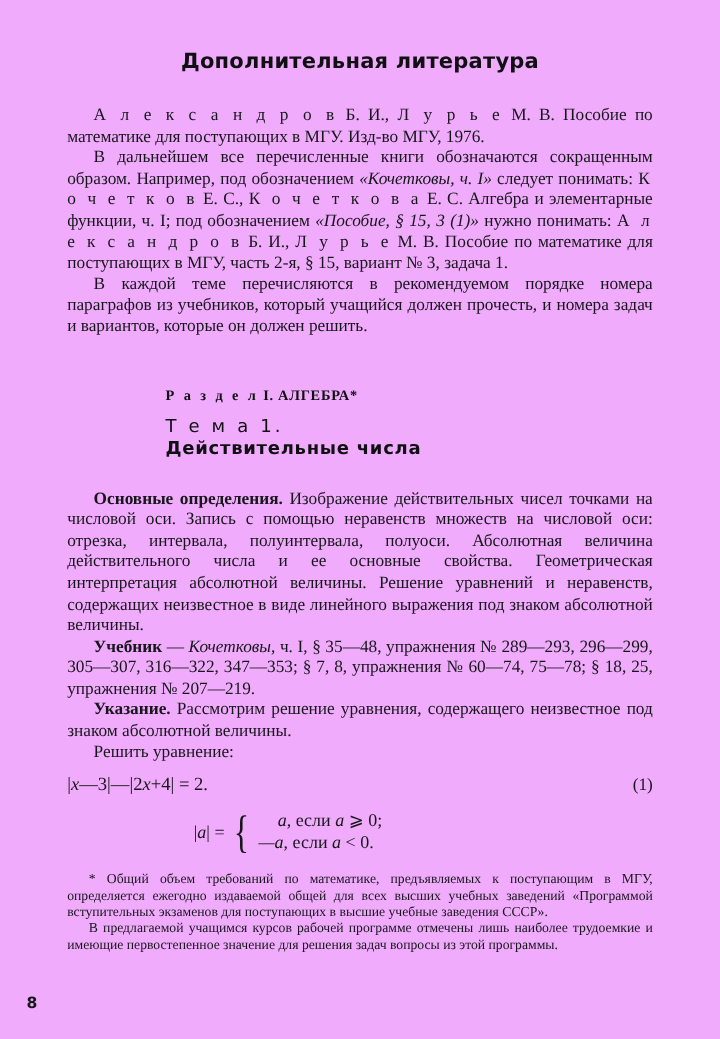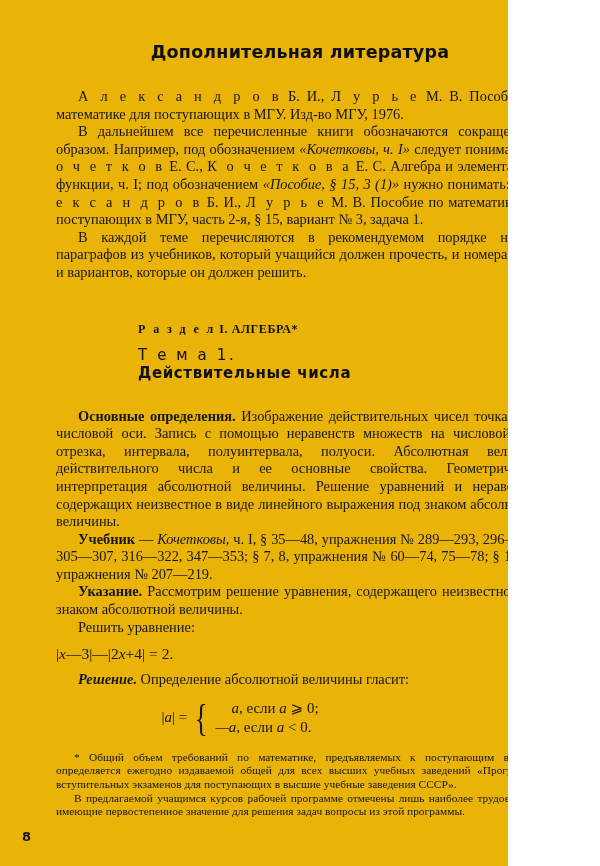--- a/index.html
+++ b/index.html
@@ -2,23 +2,23 @@
 <html><head>
 <meta charset="utf-8">
 <style>
   html, body {
     margin: 0;
     padding: 0;
     background: #ffffff;
   }
   .page {
     position: relative;
-    width: 508px;
+    width: 600px;
     height: 866px;
-    background: #eab308;
+    background: #f0abfc;
     overflow: hidden;
     font-family: "Liberation Serif", "DejaVu Serif", serif;
     color: #17161a;
   }
   .content {
     position: absolute;
     left: 56px;
     top: 0;
     width: 488px;
   }
@@ -190,21 +190,20 @@
 
     <p class="body"><span class="bd">Указание.</span><span> Рассмотрим решение уравнения, содержащего неизвестное под знаком абсолютной величины.</span></p>
 
     <p class="body">Решить уравнение:</p>
 
     <div class="eq-row">
       <div class="eq-body"><span>|</span><span class="mvar">x</span><span>—3|—|2</span><span class="mvar">x</span><span>+4| = 2.</span></div>
       <div class="eq-num">(1)</div>
     </div>
 
-    <p class="body"><span class="it bd">Решение.</span><span> Определение абсолютной величины гласит:</span></p>
 
     <div class="piecewise">
       <span class="pw-lhs"><span>|</span><span class="mvar">a</span><span>| =</span></span>
       <span class="pw-brace">{</span>
       <span class="pw-cases">
         <div class="c1"><span class="mvar">a</span><span>, если </span><span class="mvar">a</span><span> ⩾ 0;</span></div>
         <div><span class="mvar">—a</span><span>, если </span><span class="mvar">a</span><span> &lt; 0.</span></div>
       </span>
     </div>
 

